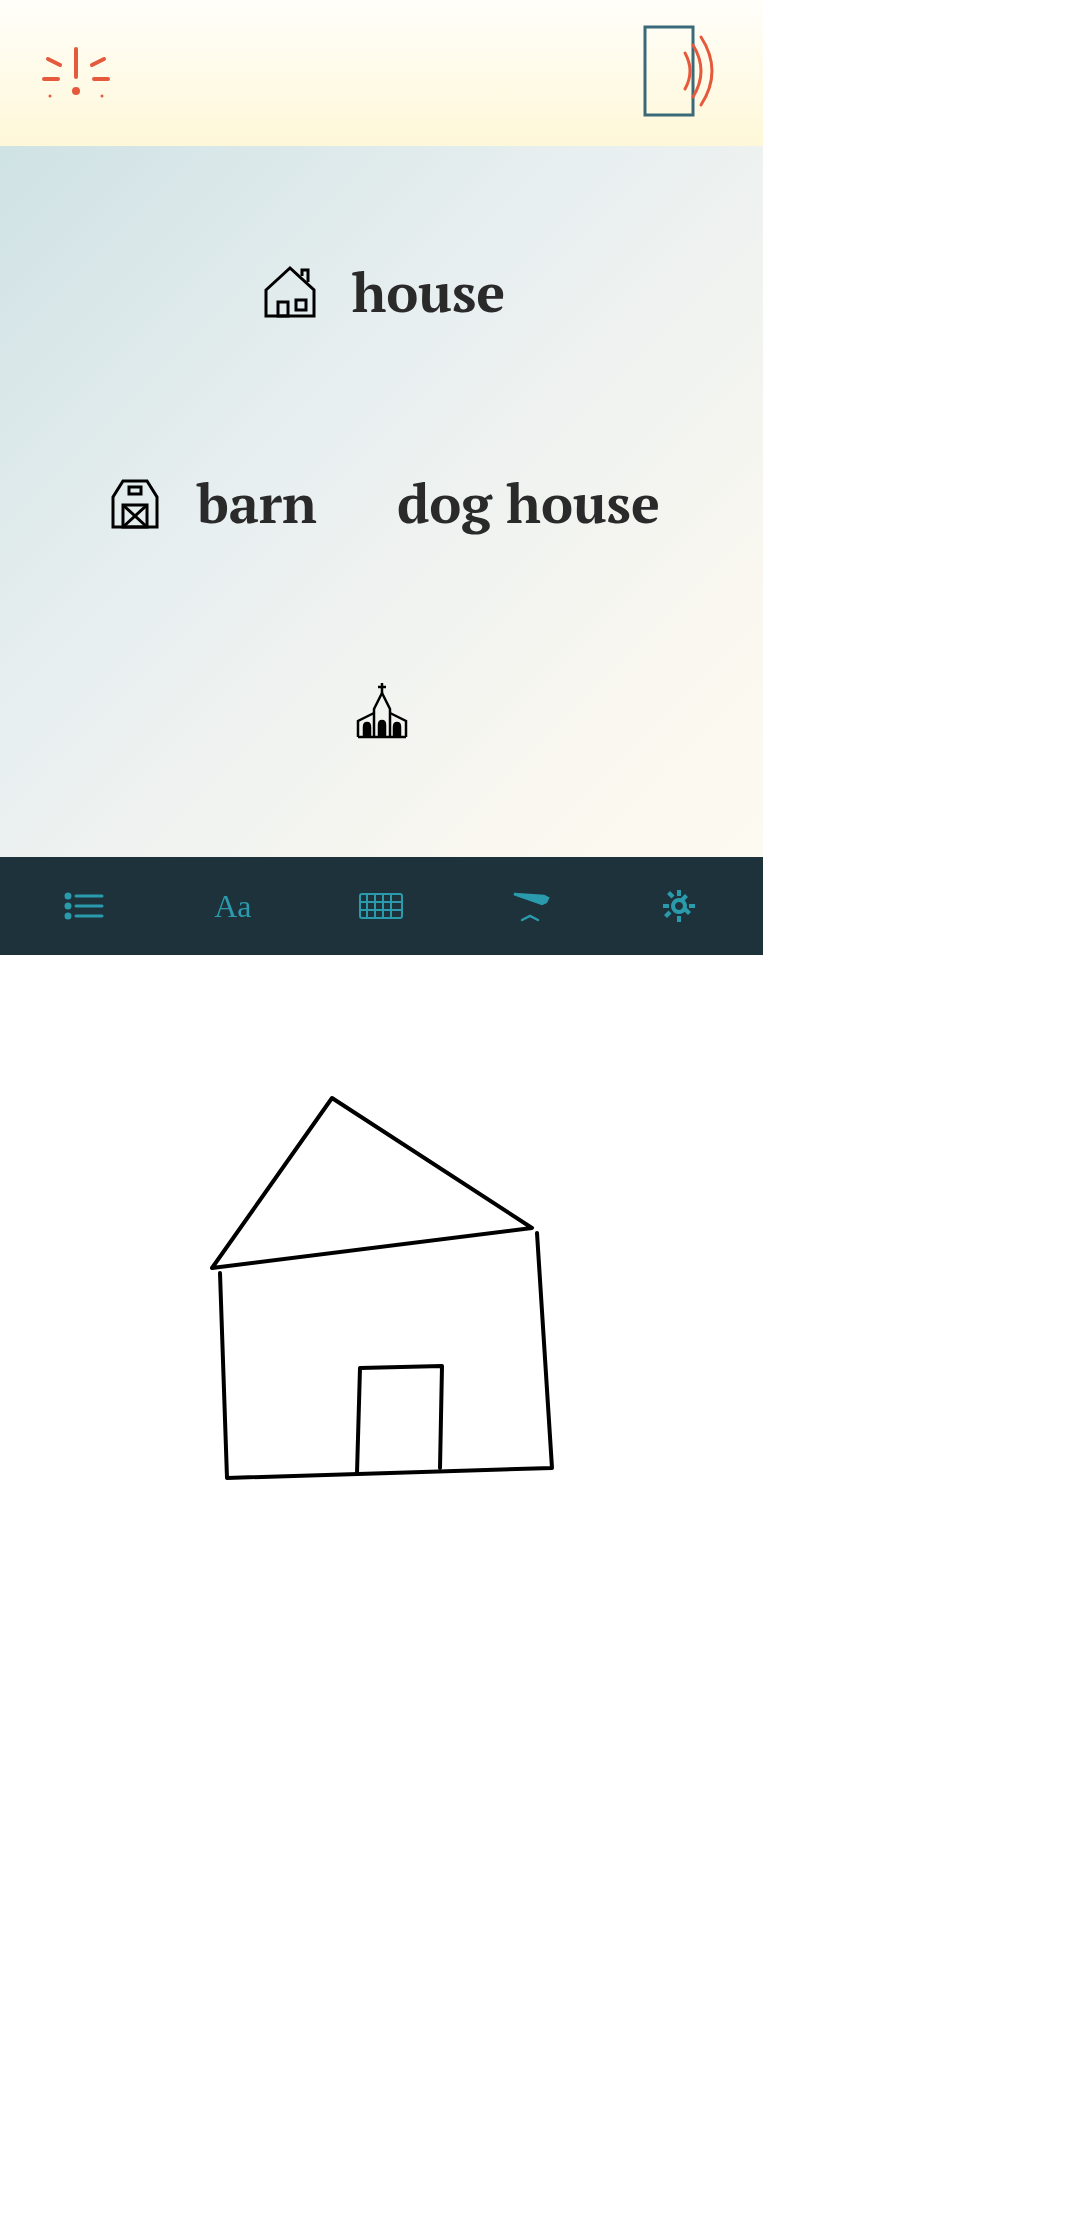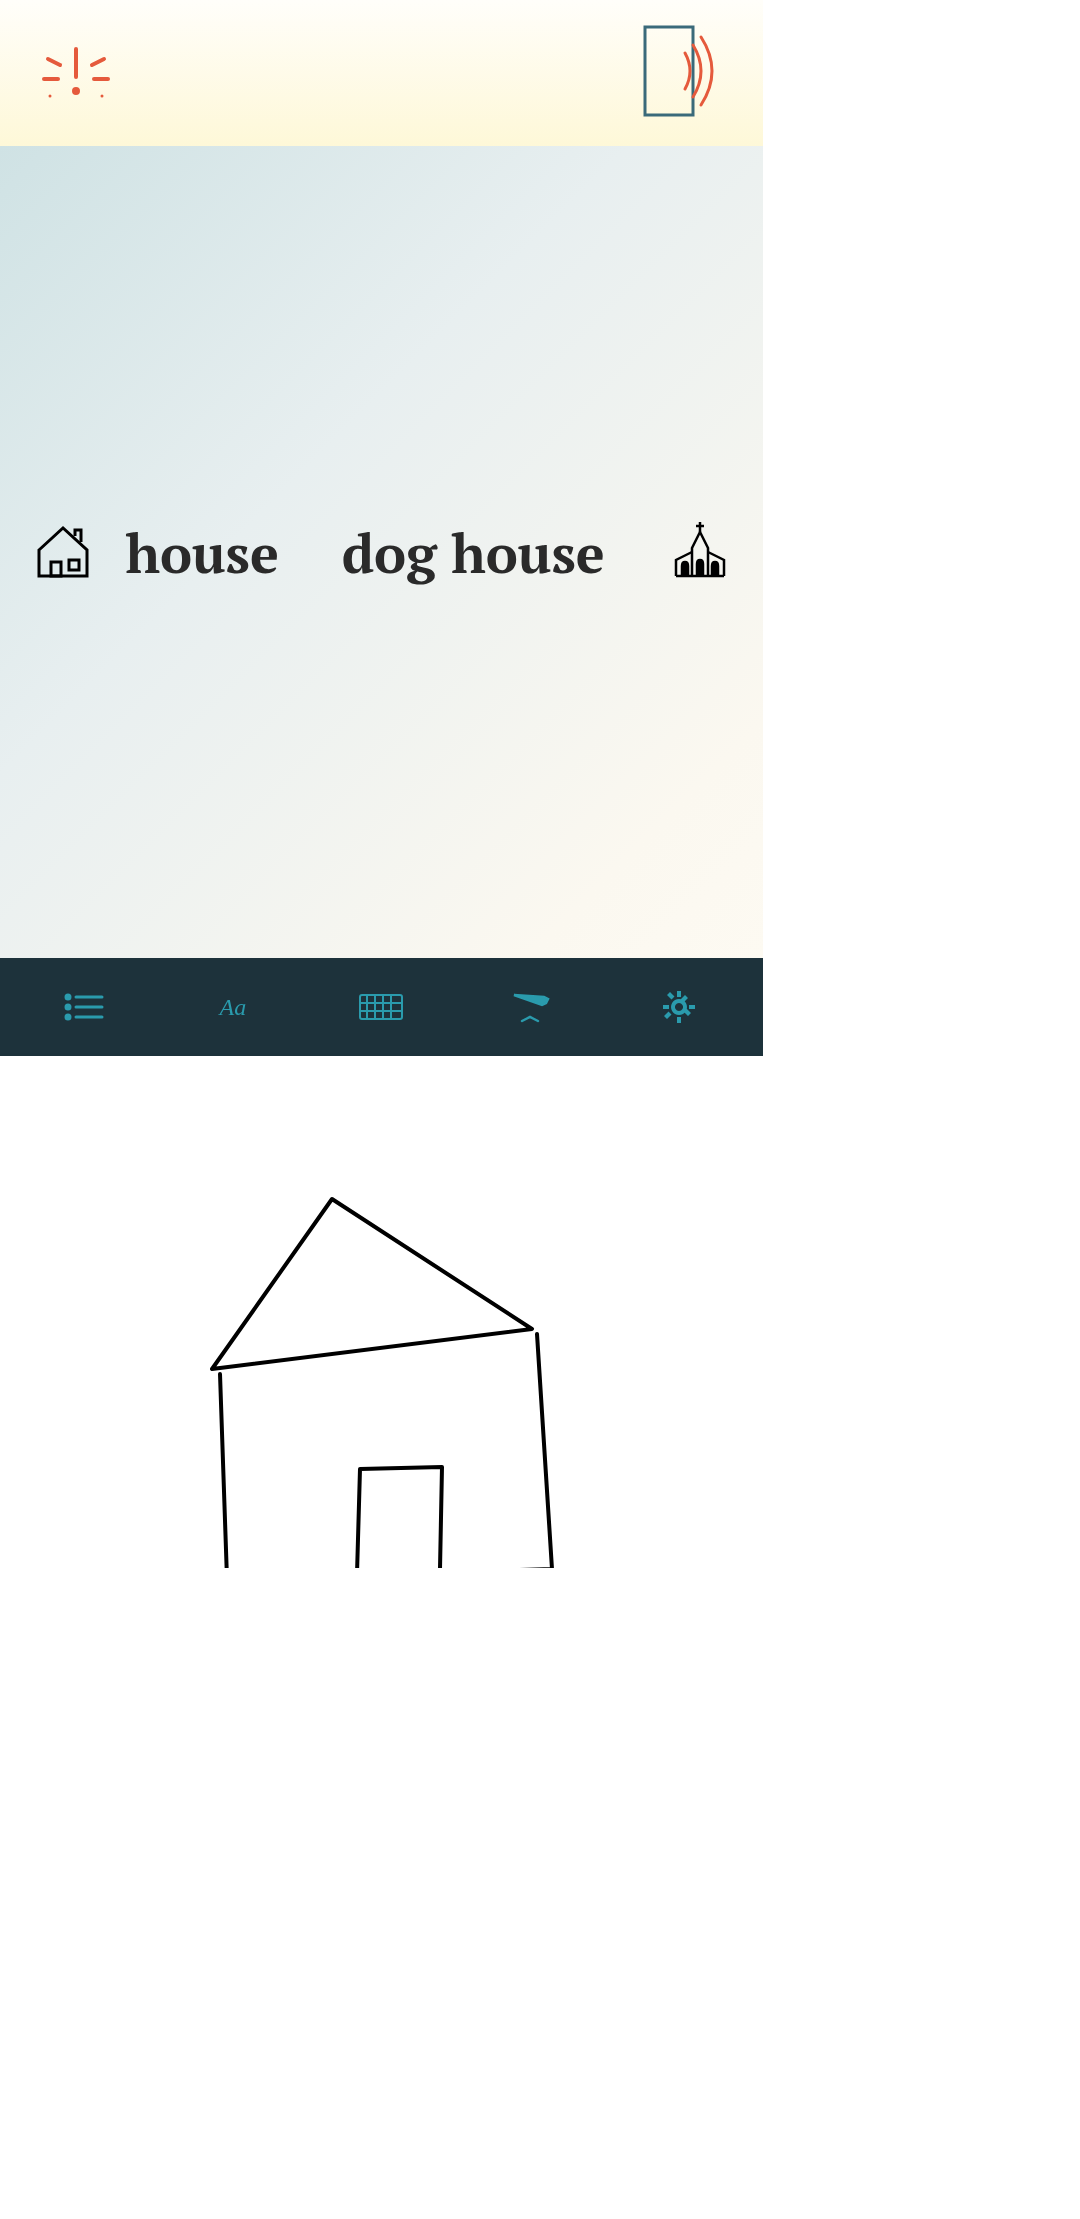--- a/index.html
+++ b/index.html
@@ -22,23 +22,24 @@
       align-items: center;
       padding: 0 30px 0 40px;
     }
     .alert-icon {
       color: #e55a3c;
     }
     .speaker-button {
       position: relative;
     }
     .suggestions-area {
-      height: 812px;
+      height: 711px;
       background: linear-gradient(135deg, #cfe2e4 0%, #e8eff0 40%, #fbf8f0 85%, #fdfaf2 100%);
       display: flex;
+      flex-direction: column;
       justify-content: space-around;
       padding: 40px 0;
     }
     .suggestion-row {
       display: flex;
       justify-content: center;
       align-items: center;
       gap: 80px;
     }
     .suggestion-item {
@@ -87,22 +88,21 @@
     }
     .clear-button {
       position: absolute;
       bottom: 30px;
       left: 40px;
       cursor: pointer;
       color: #555;
     }
     .cursive {
       font-family: 'Brush Script MT', cursive;
-      font-size: 24px;
-      font-style: italic;
+      font-size: 32px;
       color: #2a9bad;
     }
   </style>
 </head>
 <body>
 
 <div class="header">
   <div class="alert-icon">
     <svg width="72" height="60" viewBox="0 0 72 60" fill="none" stroke="#e55a3c" stroke-width="4" stroke-linecap="round">
       <line x1="36" y1="8" x2="36" y2="36"></line>
@@ -134,20 +134,32 @@
           <path d="M 44 18 L 44 12 L 50 12 L 50 24"></path>
           <rect x="20" y="44" width="10" height="14"></rect>
           <rect x="38" y="42" width="10" height="10"></rect>
         </svg>
       </span>
       <span class="suggestion-label">house</span>
     </div>
   </div>
 
   <div class="suggestion-row">
+    <div class="suggestion-item">
+      <span>
+        <svg class="icon-svg" viewBox="0 0 64 64" fill="none" stroke="#000" stroke-width="3">
+          <path d="M 10 58 L 10 28 L 20 12 L 44 12 L 54 28 L 54 58 Z"></path>
+          <rect x="26" y="18" width="12" height="7"></rect>
+          <rect x="20" y="36" width="24" height="22"></rect>
+          <line x1="20" y1="36" x2="44" y2="58"></line>
+          <line x1="44" y1="36" x2="20" y2="58"></line>
+        </svg>
+      </span>
+      <span class="suggestion-label">barn</span>
+    </div>
     <div class="suggestion-item">
       <span class="suggestion-label">dog house</span>
     </div>
   </div>
 
   <div class="suggestion-row">
     <div class="suggestion-item">
       <span>
         <svg class="icon-svg" viewBox="0 0 64 64" fill="none" stroke="#000" stroke-width="2.5">
           <path d="M 32 4 L 32 14"></path>

